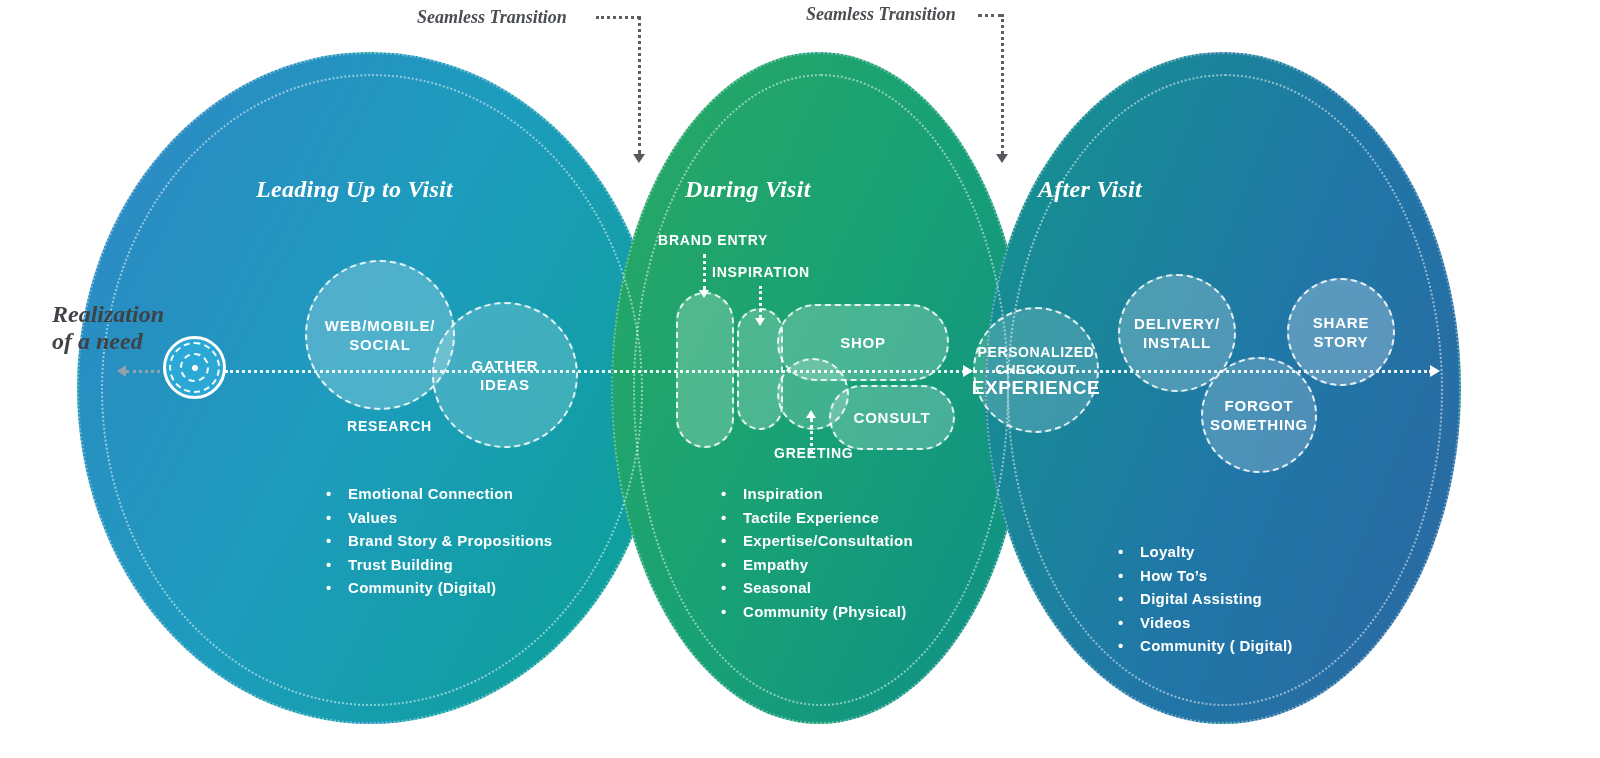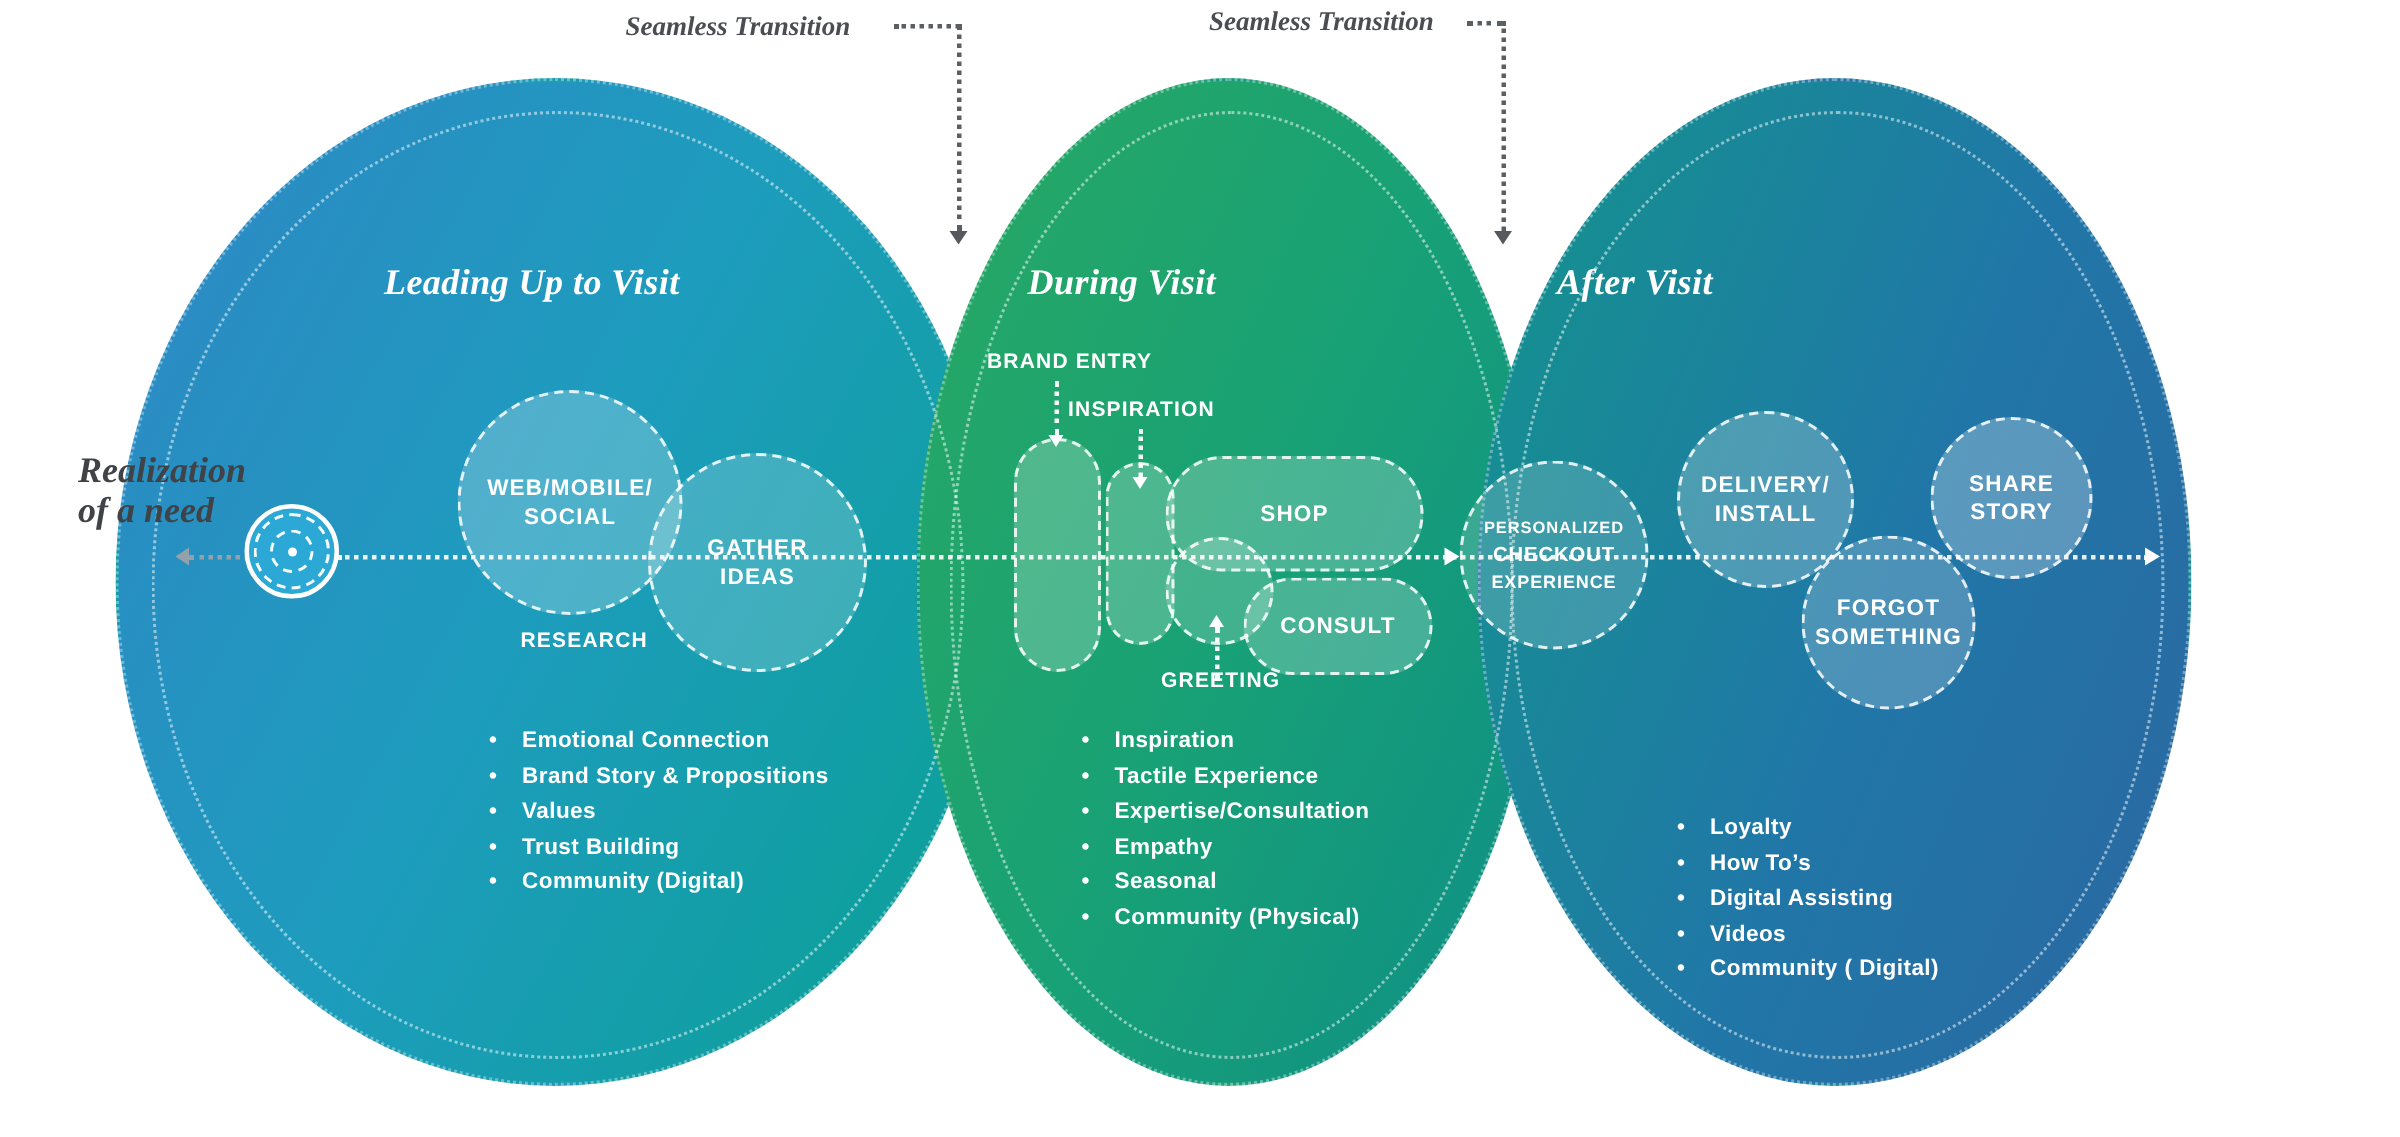--- a/index.html
+++ b/index.html
@@ -101,22 +101,22 @@
     <div class="bubble-label">SOCIAL</div>
   </div>
   <div class="bubble round" style="left:432px;top:302px;width:146px;height:146px;background:rgba(255,255,255,.18);">
     <div class="bubble-label">GATHER</div>
     <div class="bubble-label">IDEAS</div>
   </div>
   <div class="small-label" style="left:347px;top:418px;">RESEARCH</div>
 
   <ul class="bullets" style="left:326px;top:482px;">
     <li>Emotional Connection</li>
+    <li>Values</li>
     <li>Brand Story &amp; Propositions</li>
-    <li>Values</li>
     <li>Trust Building</li>
     <li>Community (Digital)</li>
   </ul>
 
   <div class="bubble" style="left:676px;top:292px;width:58px;height:156px;border-radius:29px;"></div>
   <div class="bubble" style="left:737px;top:308px;width:46px;height:122px;border-radius:23px;"></div>
   <div class="bubble" style="left:777px;top:304px;width:172px;height:77px;border-radius:38px;">
     <div class="bubble-label">SHOP</div>
   </div>
   <div class="bubble round" style="left:777px;top:358px;width:72px;height:72px;background:rgba(255,255,255,.18);"></div>
@@ -130,23 +130,23 @@
 
   <div class="small-label" style="left:712px;top:264px;">INSPIRATION</div>
   <div class="wdotline-v" style="left:759px;top:286px;height:32px;"></div>
   <div class="warrow-down" style="left:755px;top:318px;"></div>
 
   <div class="small-label" style="left:774px;top:445px;">GREETING</div>
   <div class="warrow-up" style="left:806px;top:410px;"></div>
   <div class="wdotline-v" style="left:810px;top:418px;height:36px;"></div>
 
   <div class="bubble round" style="left:973px;top:307px;width:126px;height:126px;background:rgba(255,255,255,.16);">
-    <div class="bubble-label" style="font-size:11px;line-height:18px;letter-spacing:.6px;">PERSONALIZED</div>
+    <div class="bubble-label" style="font-size:14px;line-height:18px;letter-spacing:.6px;">PERSONALIZED</div>
     <div class="bubble-label" style="font-size:13.5px;line-height:18px;letter-spacing:.6px;">CHECKOUT</div>
-    <div class="bubble-label" style="font-size:12px;line-height:18px;letter-spacing:.6px;">EXPERIENCE</div>
+    <div class="bubble-label" style="font-size:19px;line-height:18px;letter-spacing:.6px;">EXPERIENCE</div>
   </div>
 
   <ul class="bullets" style="left:721px;top:482px;">
     <li>Inspiration</li>
     <li>Tactile Experience</li>
     <li>Expertise/Consultation</li>
     <li>Empathy</li>
     <li>Seasonal</li>
     <li>Community (Physical)</li>
   </ul>

